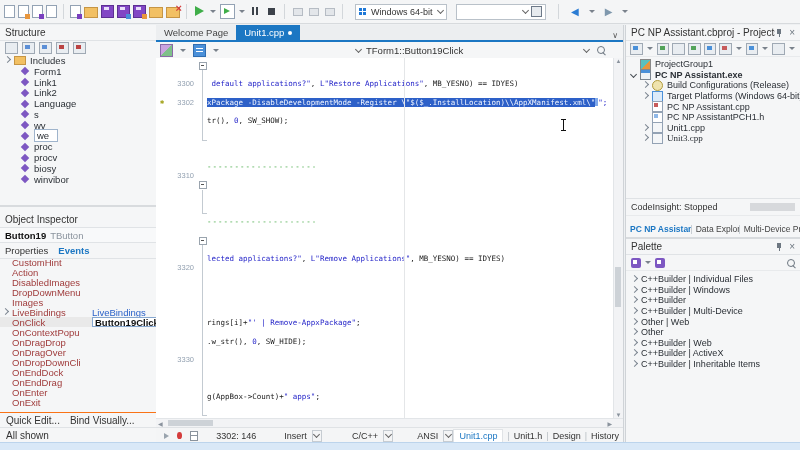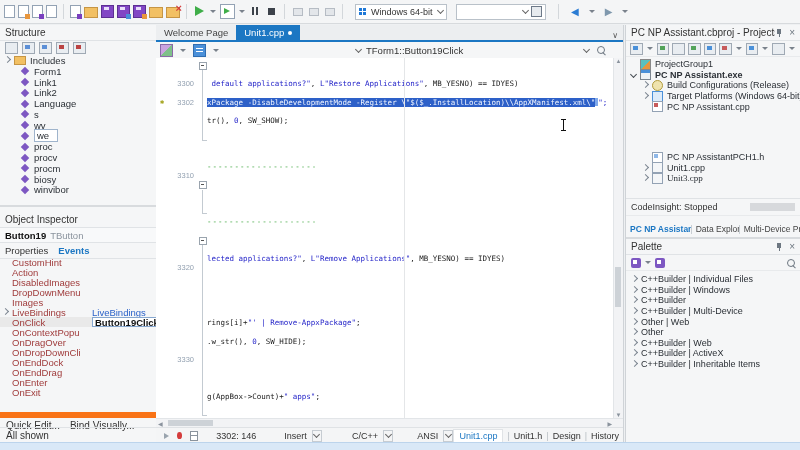--- a/index.html
+++ b/index.html
@@ -74,21 +74,21 @@
   .irows{position:absolute;left:0;top:45px;right:8px;height:151px;overflow:hidden;}
   .irow{height:10px;display:flex;align-items:center;font-size:9.5px;}
   .irow .nm{width:92px;color:#a03c3c;padding-left:12px;box-sizing:border-box;white-space:nowrap;overflow:hidden;display:flex;align-items:center;}
   .irow .nm .exp{margin-left:-9px;margin-right:4px;}
   .irow .val{flex:1;white-space:nowrap;overflow:hidden;color:#2a62c9;}
   .irow.sel{background:#e9e9e9;}
   .irow.sel .val{background:#fff;border:1px solid #86a7cf;color:#111;font-weight:bold;display:flex;align-items:center;height:10px;box-sizing:border-box;padding:0 2px;}
   .irow.sel .val .grow{flex:1;}
   .iscroll{position:absolute;right:0;top:45px;height:151px;width:8px;background:#f0f1f3;border-left:1px solid #e2e5e8;
     display:flex;flex-direction:column;justify-content:space-between;align-items:center;font-size:6px;color:#8a939d;}
-  .qe-bar{position:absolute;left:0;right:0;top:200px;height:15px;border-top:6px solid #f97316;display:flex;align-items:center;gap:10px;padding:0 6px;color:#333;}
+  .qe-bar{position:absolute;left:0;right:0;top:200px;height:15px;border-top:1px solid #f97316;display:flex;align-items:center;gap:10px;padding:0 6px;color:#333;}
   .all-shown{position:absolute;left:0;right:0;bottom:0;height:15px;border-top:1px solid #e0e3e6;display:flex;align-items:center;padding:0 6px;color:#333;}
   
   .editor{position:absolute;left:156px;top:25px;width:468px;bottom:7px;background:#fff;border-right:1px solid #cfd3d7;box-sizing:border-box;}
   .tabbar{height:15px;background:#eceef0;border-bottom:2px solid #1c77c3;display:flex;align-items:flex-end;}
   .etab{height:15px;display:flex;align-items:center;padding:0 8px;font-size:9.5px;color:#444;gap:4px;}
   .etab.active{background:#1c77c3;color:#fff;}
   .etab .dot{width:4px;height:4px;border-radius:50%;background:#fff;}
   .tab-overflow{margin-left:auto;color:#555;font-size:8px;padding:0 5px;}
   .etoolbar{height:16px;background:#f5f6f7;border-bottom:1px solid #dfe2e5;display:flex;align-items:center;padding:0 4px;gap:6px;}
   .eti{width:11px;height:11px;position:relative;}
@@ -289,25 +289,20 @@
             <span>proc</span>
           </div>
           <div class="trow">
             <span class="exp blank"></span>
             <span class="ico-member"></span>
             <span>procv</span>
           </div>
           <div class="trow">
             <span class="exp blank"></span>
             <span class="ico-member"></span>
-            <span>procm</span>
-          </div>
-          <div class="trow">
-            <span class="exp blank"></span>
-            <span class="ico-member"></span>
             <span>biosy</span>
           </div>
           <div class="trow">
             <span class="exp blank"></span>
             <span class="ico-member"></span>
             <span>winvibor</span>
           </div>
         </div>
       <div class="vscroll">
           <span>▲</span>
@@ -377,20 +372,26 @@
               <span>OnClick</span>
             </span>
             <span class="val">
               <span>Button19Click</span>
               <span class="grow"></span>
             </span>
           </div>
           <div class="irow">
             <span class="nm">
               <span>OnContextPopu</span>
+            </span>
+            <span class="val"></span>
+          </div>
+          <div class="irow">
+            <span class="nm">
+              <span>OnDragDrop</span>
             </span>
             <span class="val"></span>
           </div>
           <div class="irow">
             <span class="nm">
               <span>OnDragOver</span>
             </span>
             <span class="val"></span>
           </div>
           <div class="irow">
@@ -584,21 +585,21 @@
         <div class="prow" style="padding-left: 12px;">
           <span class="exp"></span>
           <span class="pico platforms"></span>
           <span>Target Platforms (Windows 64-bit)</span>
         </div>
         <div class="prow" style="padding-left: 12px;">
           <span class="exp blank"></span>
           <span class="pico cppfile"></span>
           <span>PC NP Assistant.cpp</span>
         </div>
-        <div class="prow" style="padding-left: 12px; margin-top: 40px;">
+        <div class="prow" style="padding-left: 12px;">
           <span class="exp blank"></span>
           <span class="pico hfile"></span>
           <span>PC NP AssistantPCH1.h</span>
         </div>
         <div class="prow" style="padding-left: 12px;">
           <span class="exp"></span>
           <span class="pico unit"></span>
           <span>Unit1.cpp</span>
         </div>
         <div class="prow" style="padding-left: 12px; font-family: Liberation Serif, serif;">

